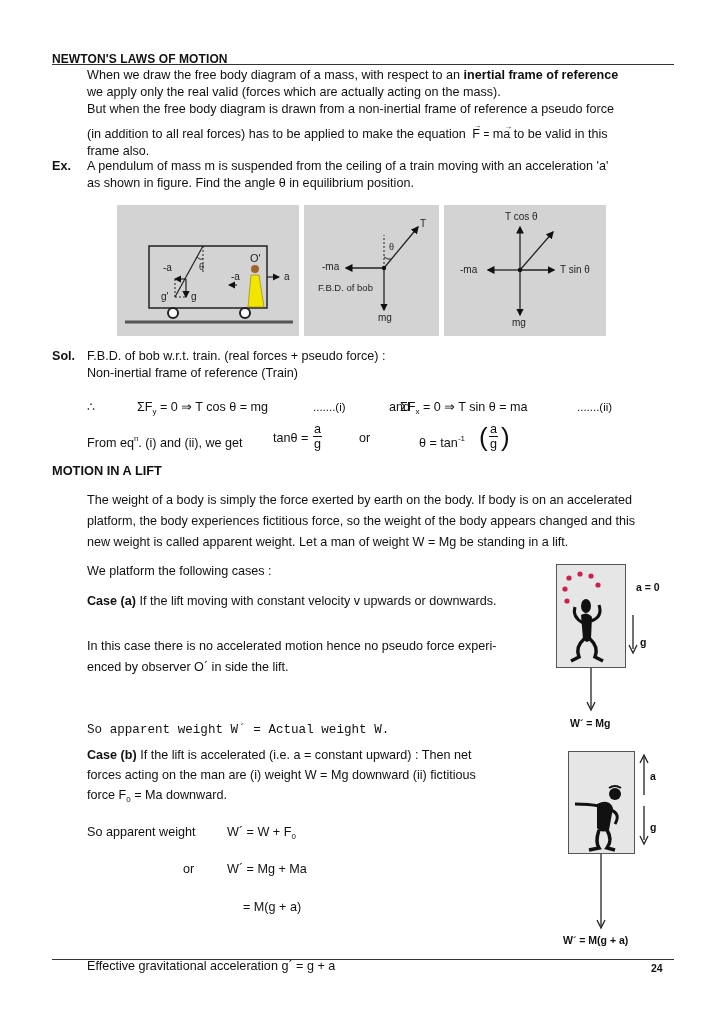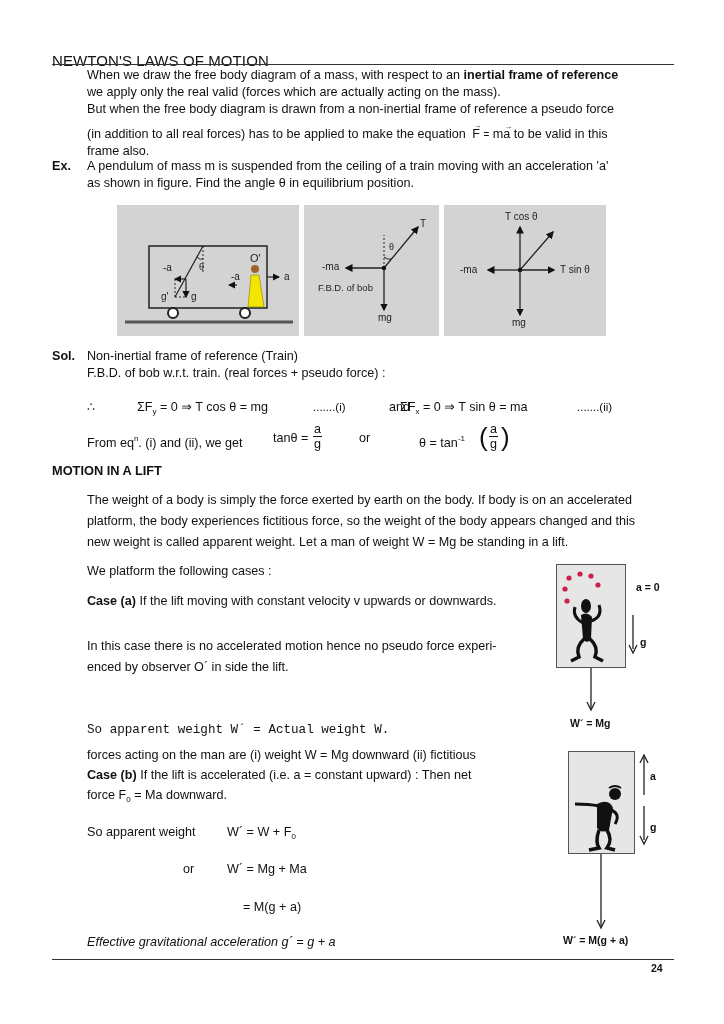--- a/index.html
+++ b/index.html
@@ -1,18 +1,18 @@
 <!DOCTYPE html>
 <html><head>
 <meta charset="utf-8">
 <style>
   html,body{margin:0;padding:0;background:#fff;}
   body{width:724px;height:1024px;position:relative;overflow:hidden;font-family:"Liberation Sans",sans-serif;color:#111;}
   .abs{position:absolute;}
-  .hdr{left:52px;top:52px;font-size:15px;font-weight:normal;letter-spacing:0.1px;}
+  .hdr{left:52px;top:52px;font-size:12px;font-weight:bold;letter-spacing:0.1px;}
   .hrule{left:52px;width:622px;height:0;border-top:1.5px solid #333;}
   .p{font-size:12.6px;line-height:17px;}
   .b{font-weight:bold;}
   .fig{position:absolute;background:#d3d3d3;}
   .lbl{position:absolute;font-size:10px;color:#222;white-space:nowrap;}
   .lblb{position:absolute;font-size:10.5px;font-weight:bold;color:#111;white-space:nowrap;}
   .sub{font-size:8px;vertical-align:-3px;}
   .sup{font-size:8px;vertical-align:6px;}
   .frac{display:inline-block;text-align:center;vertical-align:middle;line-height:14px;}
   .frac span{display:block;}
@@ -116,22 +116,22 @@
     <circle cx="76" cy="65" r="2.2" fill="#111"></circle>
   </svg>
   <div class="lbl" style="left:61px;top:6px;">T cos θ</div>
   <div class="lbl" style="left:16px;top:59px;">-ma</div>
   <div class="lbl" style="left:116px;top:59px;">T sin θ</div>
   <div class="lbl" style="left:68px;top:112px;">mg</div>
 </div>
 
 <div class="abs p b" style="left:52px;top:348px;">Sol.</div>
 <div class="abs p" style="left:87px;top:348px;width:590px;">
+  <div>F.B.D. of bob w.r.t. train. (real forces + pseudo force) :</div>
   <div>Non-inertial frame of reference (Train)</div>
-  <div>F.B.D. of bob w.r.t. train. (real forces + pseudo force) :</div>
 </div>
 <div class="abs p" style="left:87px;top:399px;width:600px;white-space:nowrap;">
   <span>∴</span>
   <span style="position:absolute;left:50px;"><span>ΣF</span><span class="sub">y</span><span> = 0 ⇒ T cos θ = mg</span></span>
   <span style="position:absolute;left:226px;font-size:11.5px;">.......(i)</span>
   <span style="position:absolute;left:262px;margin-left:40px;">and</span>
   <span style="position:absolute;left:313px;"><span>ΣF</span><span class="sub">x</span><span> = 0 ⇒ T sin θ = ma</span></span>
   <span style="position:absolute;left:490px;font-size:11.5px;">.......(ii)</span>
 </div>
 <div class="abs p" style="left:87px;top:420px;width:600px;height:40px;white-space:nowrap;">
@@ -188,30 +188,30 @@
   </svg>
 <div class="lblb" style="left:636px;top:581px;">a = 0</div>
 <div class="lblb" style="left:640px;top:636px;">g</div>
 <svg class="abs" style="left:585px;top:668px;" width="12" height="44">
     <line x1="6" y1="0" x2="6" y2="40" stroke="#222" stroke-width="1.3"></line>
     <path d="M2,34 L6,42 L10,34" fill="none" stroke="#222" stroke-width="1.3"></path>
   </svg>
 <div class="lblb" style="left:570px;top:717px;">W´ = Mg</div>
 
 <div class="abs p" style="left:87px;top:745px;width:462px;line-height:20px;text-align:justify;">
+  <div><span class="b">Case (b)</span><span> If the lift is accelerated (i.e. a = constant upward) : Then net</span></div>
   <div>forces acting on the man are (i) weight W = Mg downward (ii) fictitious</div>
-  <div><span class="b">Case (b)</span><span> If the lift is accelerated (i.e. a = constant upward) : Then net</span></div>
   <div><span>force  F</span><span class="sub">0</span><span>  =  Ma  downward.</span></div>
 </div>
 <div class="abs p" style="left:87px;top:824px;">So apparent weight</div>
 <div class="abs p" style="left:227px;top:824px;"><span>W´ = W + F</span><span class="sub">0</span></div>
 <div class="abs p" style="left:183px;top:861px;">or</div>
 <div class="abs p" style="left:227px;top:861px;">W´ = Mg + Ma</div>
 <div class="abs p" style="left:243px;top:899px;">= M(g + a)</div>
-<div class="abs p" style="left:87px;top:934px;font-style:italic;">Effective gravitational acceleration g´ = g + a</div>
+<div class="abs p" style="left:87px;top:958px;">Effective gravitational acceleration g´ = g + a</div>
 
 <div class="abs" style="left:568px;top:751px;width:67px;height:103px;background:#e6e6e6;border:1.5px solid #555;box-sizing:border-box;">
   <svg width="64" height="100" style="position:absolute;left:0;top:0;">
     <ellipse cx="46" cy="42" rx="6" ry="6" fill="#111"></ellipse>
     <path d="M40,36 Q46,32 52,36" stroke="#111" stroke-width="2" fill="none"></path>
     <path d="M28,52 Q40,46 44,56 L40,78 Q32,82 28,76 Z" fill="#111"></path>
     <path d="M30,54 Q20,52 6,52" stroke="#111" stroke-width="3" fill="none"></path>
     <path d="M42,58 Q52,62 46,72" stroke="#111" stroke-width="3" fill="none"></path>
     <path d="M30,78 Q26,90 30,96 L20,98" stroke="#111" stroke-width="3.5" fill="none"></path>
     <path d="M38,78 Q44,88 38,96 L46,98" stroke="#111" stroke-width="3.5" fill="none"></path>

